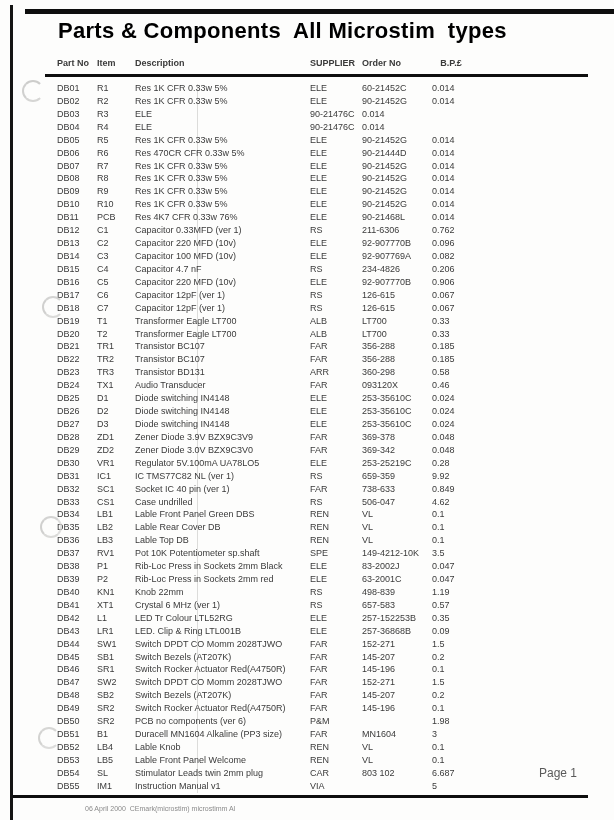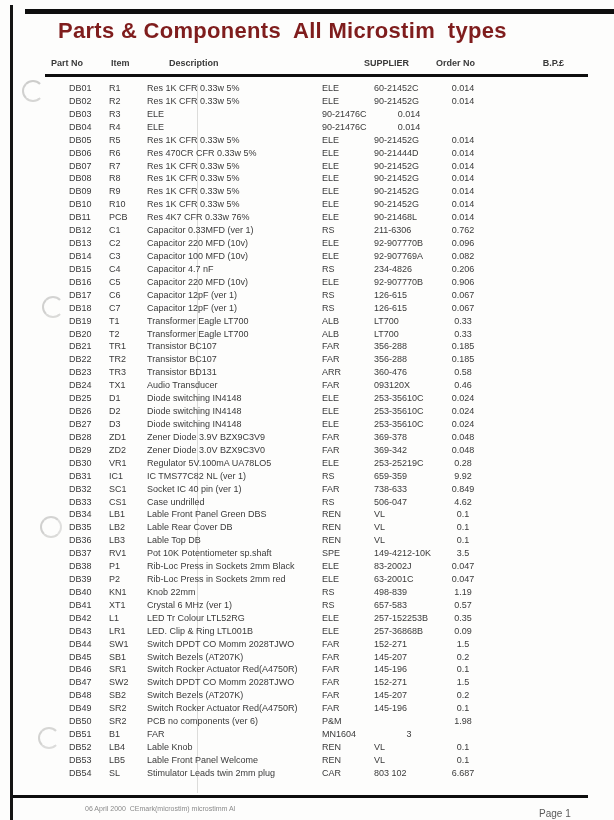--- a/index.html
+++ b/index.html
@@ -4,40 +4,40 @@
 <style>
   html,body{margin:0;padding:0;}
   body{
     width:614px;height:820px;position:relative;overflow:hidden;
     background:#ffffff;font-family:"Liberation Sans", sans-serif;
   }
   .page{position:absolute;inset:0;background:#fdfdfc;}
   .left-border{position:absolute;left:10px;top:5px;width:3px;height:815px;background:#141414;}
   .top-bar{position:absolute;left:25px;top:9px;width:589px;height:5px;background:#0e0e0e;}
   .title{
-    position:absolute;left:58px;top:18px;font-size:22px;font-weight:bold;color:#7f1d1d;
+    position:absolute;left:58px;top:18px;font-size:22px;font-weight:bold;color:#000000;
     white-space:pre;letter-spacing:0.3px;
   }
   .grid{display:grid;grid-template-columns:40px 38px 175px 52px 70px 38px;}
   .header-row{
-    position:absolute;left:51px;top:57px;width:413px;
-    font-size:10px;font-weight:bold;color:#171717;white-space:nowrap;gap:20px;
+    position:absolute;left:57px;top:57px;width:413px;
+    font-size:10px;font-weight:bold;color:#171717;white-space:nowrap;
   }
   .header-underline{position:absolute;left:45px;top:74px;width:543px;height:3px;background:#0e0e0e;}
   .rows{position:absolute;left:57px;top:82px;width:413px;}
-  .row{height:12.93px;margin-left:12px;}
+  .row{height:12.93px;}
   .cell{
     font-size:9px;line-height:12.93px;color:#3a3a3a;white-space:nowrap;overflow:visible;
   }
-  .c-price{text-align:center;}
-  .h-price{text-align:right;}
+  .c-price{text-align:left;}
+  .h-price{text-align:center;}
   .fold-line{position:absolute;left:197px;top:84px;width:1px;height:709px;background:#dcdcda;}
   .bottom-line{position:absolute;left:13px;top:795px;width:575px;height:3px;background:#0e0e0e;}
   .footer-left{position:absolute;left:85px;top:805px;font-size:7px;color:#8a8a8a;white-space:pre;}
-  .footer-right{position:absolute;left:539px;top:808px;font-size:10px;color:#5a5a5a;}
+  .footer-right{position:absolute;left:539px;top:766px;font-size:12px;color:#5a5a5a;}
   .hole{
     position:absolute;width:18px;height:18px;border-radius:50%;
     border:2px solid #c9c9c7;opacity:.75;background:transparent;
   }
   .hole-1{left:22px;top:80px;border-color:#bdbdbb transparent #c9c9c7 #c2c2c0;}
   .hole-2{left:42px;top:296px;border-color:#c6c6c4 transparent #cfcfcd #c2c2c0;}
   .hole-3{left:40px;top:516px;border-color:#c6c6c4 #d6d6d4 #cfcfcd #c2c2c0;}
   .hole-4{left:38px;top:727px;border-color:#c9c9c7 transparent #d2d2d0 #c5c5c3;}
 </style>
 </head>
@@ -236,21 +236,21 @@
         <div class="cell c-description">Transistor BC107</div>
         <div class="cell c-supplier">FAR</div>
         <div class="cell c-order-no">356-288</div>
         <div class="cell c-price">0.185</div>
       </div>
       <div class="row grid">
         <div class="cell c-part-no">DB23</div>
         <div class="cell c-item">TR3</div>
         <div class="cell c-description">Transistor BD131</div>
         <div class="cell c-supplier">ARR</div>
-        <div class="cell c-order-no">360-476</div>
+        <div class="cell c-order-no">360-298</div>
         <div class="cell c-price">0.58</div>
       </div>
       <div class="row grid">
         <div class="cell c-part-no">DB24</div>
         <div class="cell c-item">TX1</div>
         <div class="cell c-description">Audio Transducer</div>
         <div class="cell c-supplier">FAR</div>
         <div class="cell c-order-no">093120X</div>
         <div class="cell c-price">0.46</div>
       </div>
@@ -458,20 +458,21 @@
         <div class="cell c-part-no">DB50</div>
         <div class="cell c-item">SR2</div>
         <div class="cell c-description">PCB no components (ver 6)</div>
         <div class="cell c-supplier">P&amp;M</div>
         <div class="cell c-order-no"></div>
         <div class="cell c-price">1.98</div>
       </div>
       <div class="row grid">
         <div class="cell c-part-no">DB51</div>
         <div class="cell c-item">B1</div>
+        <div class="cell c-description">Duracell MN1604 Alkaline (PP3 size)</div>
         <div class="cell c-supplier">FAR</div>
         <div class="cell c-order-no">MN1604</div>
         <div class="cell c-price">3</div>
       </div>
       <div class="row grid">
         <div class="cell c-part-no">DB52</div>
         <div class="cell c-item">LB4</div>
         <div class="cell c-description">Lable Knob</div>
         <div class="cell c-supplier">REN</div>
         <div class="cell c-order-no">VL</div>
@@ -486,20 +487,28 @@
         <div class="cell c-price">0.1</div>
       </div>
       <div class="row grid">
         <div class="cell c-part-no">DB54</div>
         <div class="cell c-item">SL</div>
         <div class="cell c-description">Stimulator Leads  twin 2mm plug</div>
         <div class="cell c-supplier">CAR</div>
         <div class="cell c-order-no">803 102</div>
         <div class="cell c-price">6.687</div>
       </div>
+      <div class="row grid">
+        <div class="cell c-part-no">DB55</div>
+        <div class="cell c-item">IM1</div>
+        <div class="cell c-description">Instruction Manual v1</div>
+        <div class="cell c-supplier">VIA</div>
+        <div class="cell c-order-no"></div>
+        <div class="cell c-price">5</div>
+      </div>
     </div>
 
   <div class="bottom-line"></div>
 
   <div class="footer-left">06 April 2000  CEmark(microstim) microstimm Al</div>
   <div class="footer-right">Page 1</div>
 
   <div class="hole hole-1"></div>
   <div class="hole hole-2"></div>
   <div class="hole hole-3"></div>

